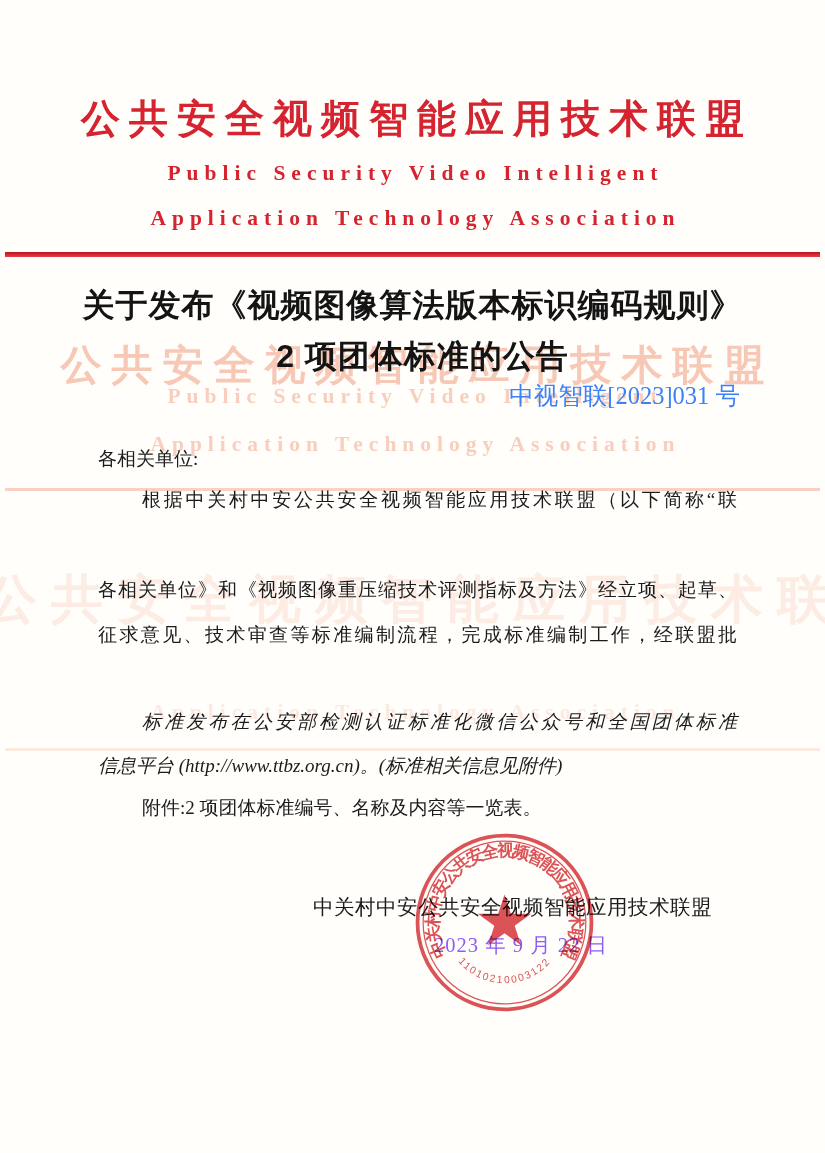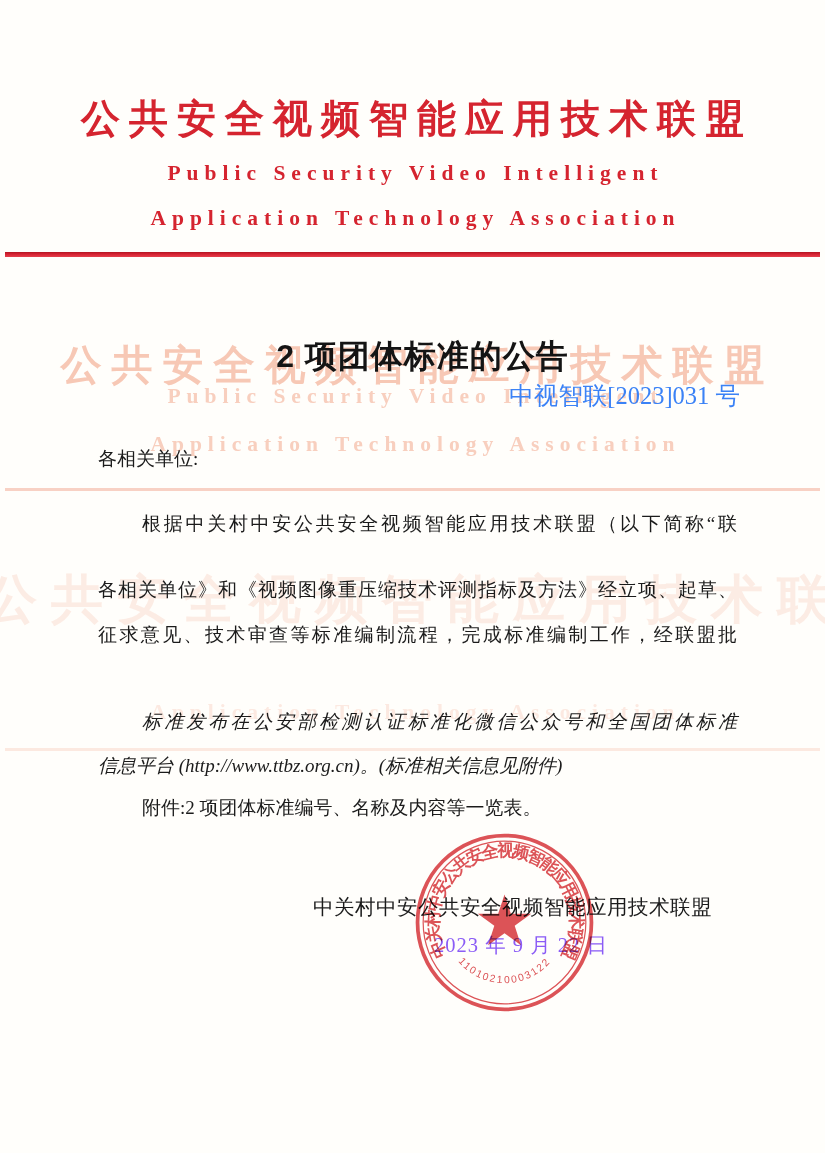--- a/index.html
+++ b/index.html
@@ -53,21 +53,21 @@
     line-height:26px;white-space:nowrap;
   }
   .just{
     white-space:normal;
     text-align:justify;
     text-align-last:justify;
   }
   .indent{padding-left:44px;}
   .just.indent{width:595px;}
   .salutation{top:446px;}
-  .bl1{top:511px;} .bl2{top:532px;} .bl3{top:577px;}
+  .bl1{top:487px;} .bl2{top:532px;} .bl3{top:577px;}
   .bl4{top:622px;} .bl5{top:667px;} .bl6{top:709px;font-style:italic;}
   .bl7{top:753px;font-style:italic;} .bl8{top:795px;}
   
   .sig-org{
     top:893px;right:113px;
     font-size:20.5px;color:#1b1b1b;white-space:nowrap;letter-spacing:0.5px;
   }
   .sig-date{
     top:931px;left:434px;
     font-size:20.5px;color:#8b5cf6;white-space:nowrap;letter-spacing:1px;
@@ -110,20 +110,21 @@
   <div class="abs wm-line-1"></div>
   <div class="abs wm wm-cn-2">公共安全视频智能应用技术联盟</div>
   <div class="abs wm wm-en wm-en2-2">Application Technology Association</div>
   <div class="abs wm-line-2"></div>
 
   <div class="abs lh-cn">公共安全视频智能应用技术联盟</div>
   <div class="abs lh-en lh-en1">Public Security Video Intelligent</div>
   <div class="abs lh-en lh-en2">Application Technology Association</div>
   <div class="abs red-rule"></div>
 
+  <div class="abs doc-title doc-title1">关于发布《视频图像算法版本标识编码规则》</div>
   <div class="abs doc-title doc-title2">2 项团体标准的公告</div>
   <div class="abs doc-number">中视智联[2023]031 号</div>
 
   <div class="abs body-line salutation">各相关单位:</div>
   <div class="abs body-line just indent bl1">根据中关村中安公共安全视频智能应用技术联盟（以下简称“联</div>
   <div class="abs body-line just bl3">各相关单位》和《视频图像重压缩技术评测指标及方法》经立项、起草、</div>
   <div class="abs body-line just bl4">征求意见、技术审查等标准编制流程，完成标准编制工作，经联盟批</div>
   <div class="abs body-line just indent bl6">标准发布在公安部检测认证标准化微信公众号和全国团体标准</div>
   <div class="abs body-line bl7">信息平台 (http://www.ttbz.org.cn)。(标准相关信息见附件)</div>
   <div class="abs body-line indent bl8">附件:2 项团体标准编号、名称及内容等一览表。</div>

